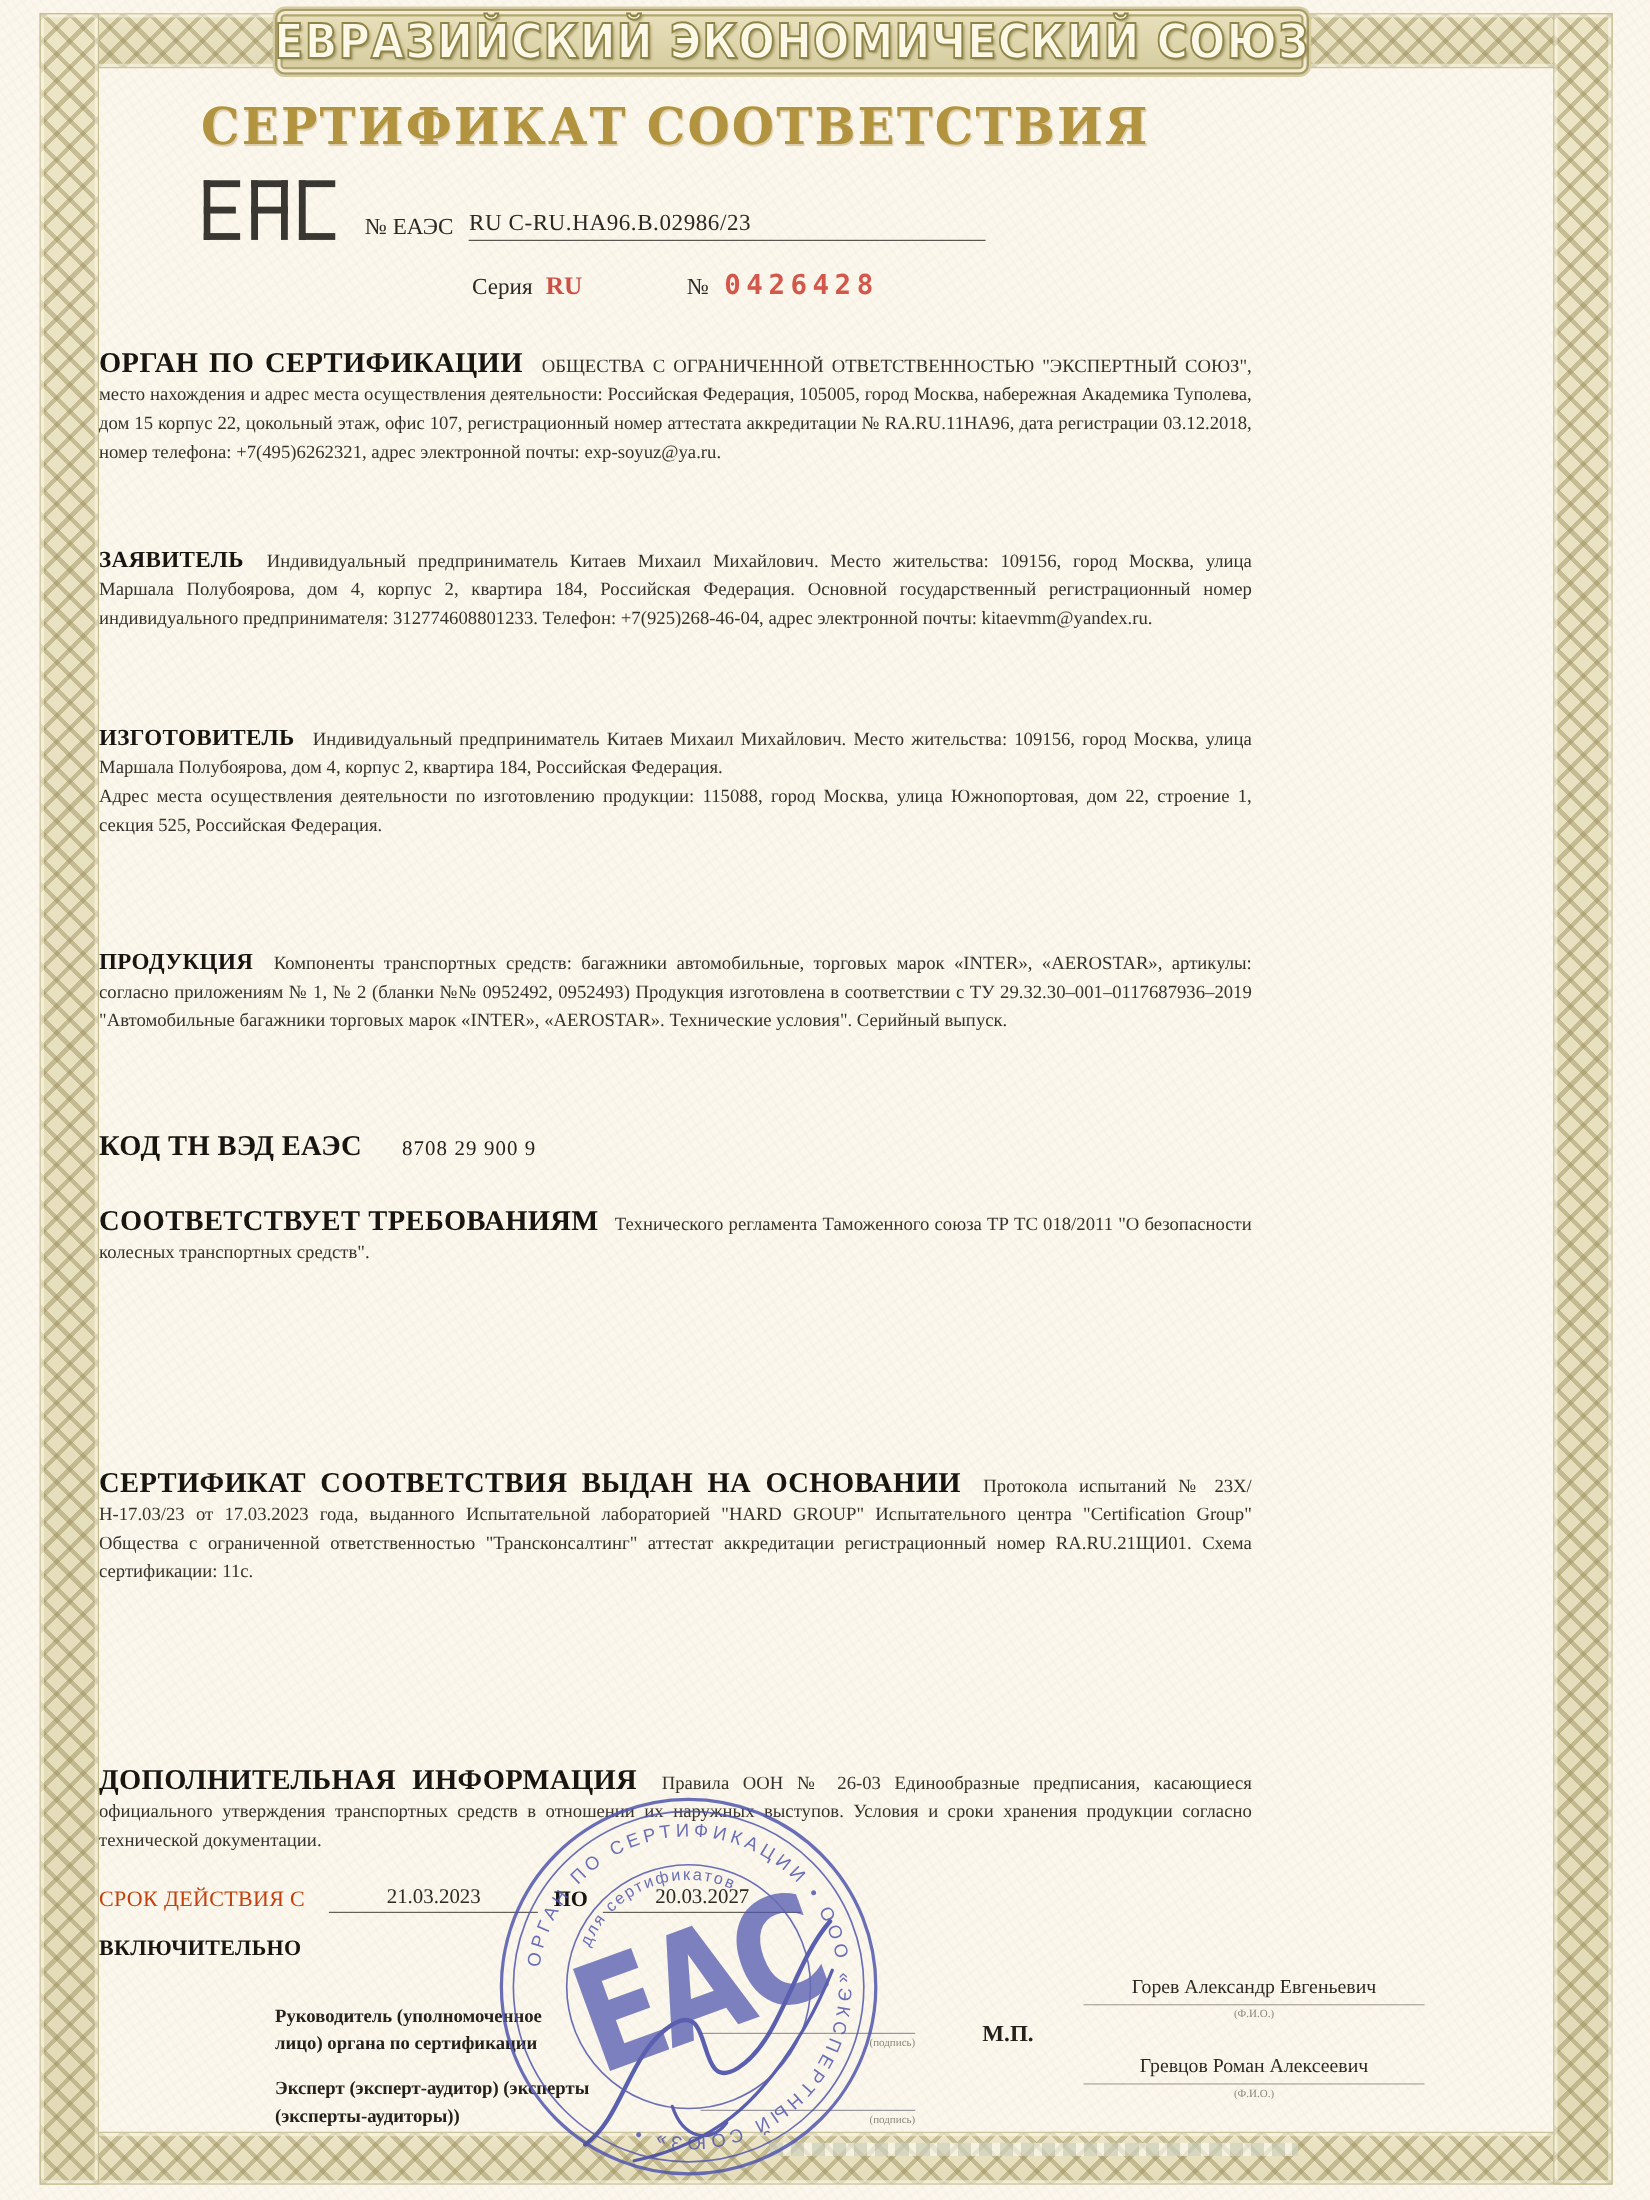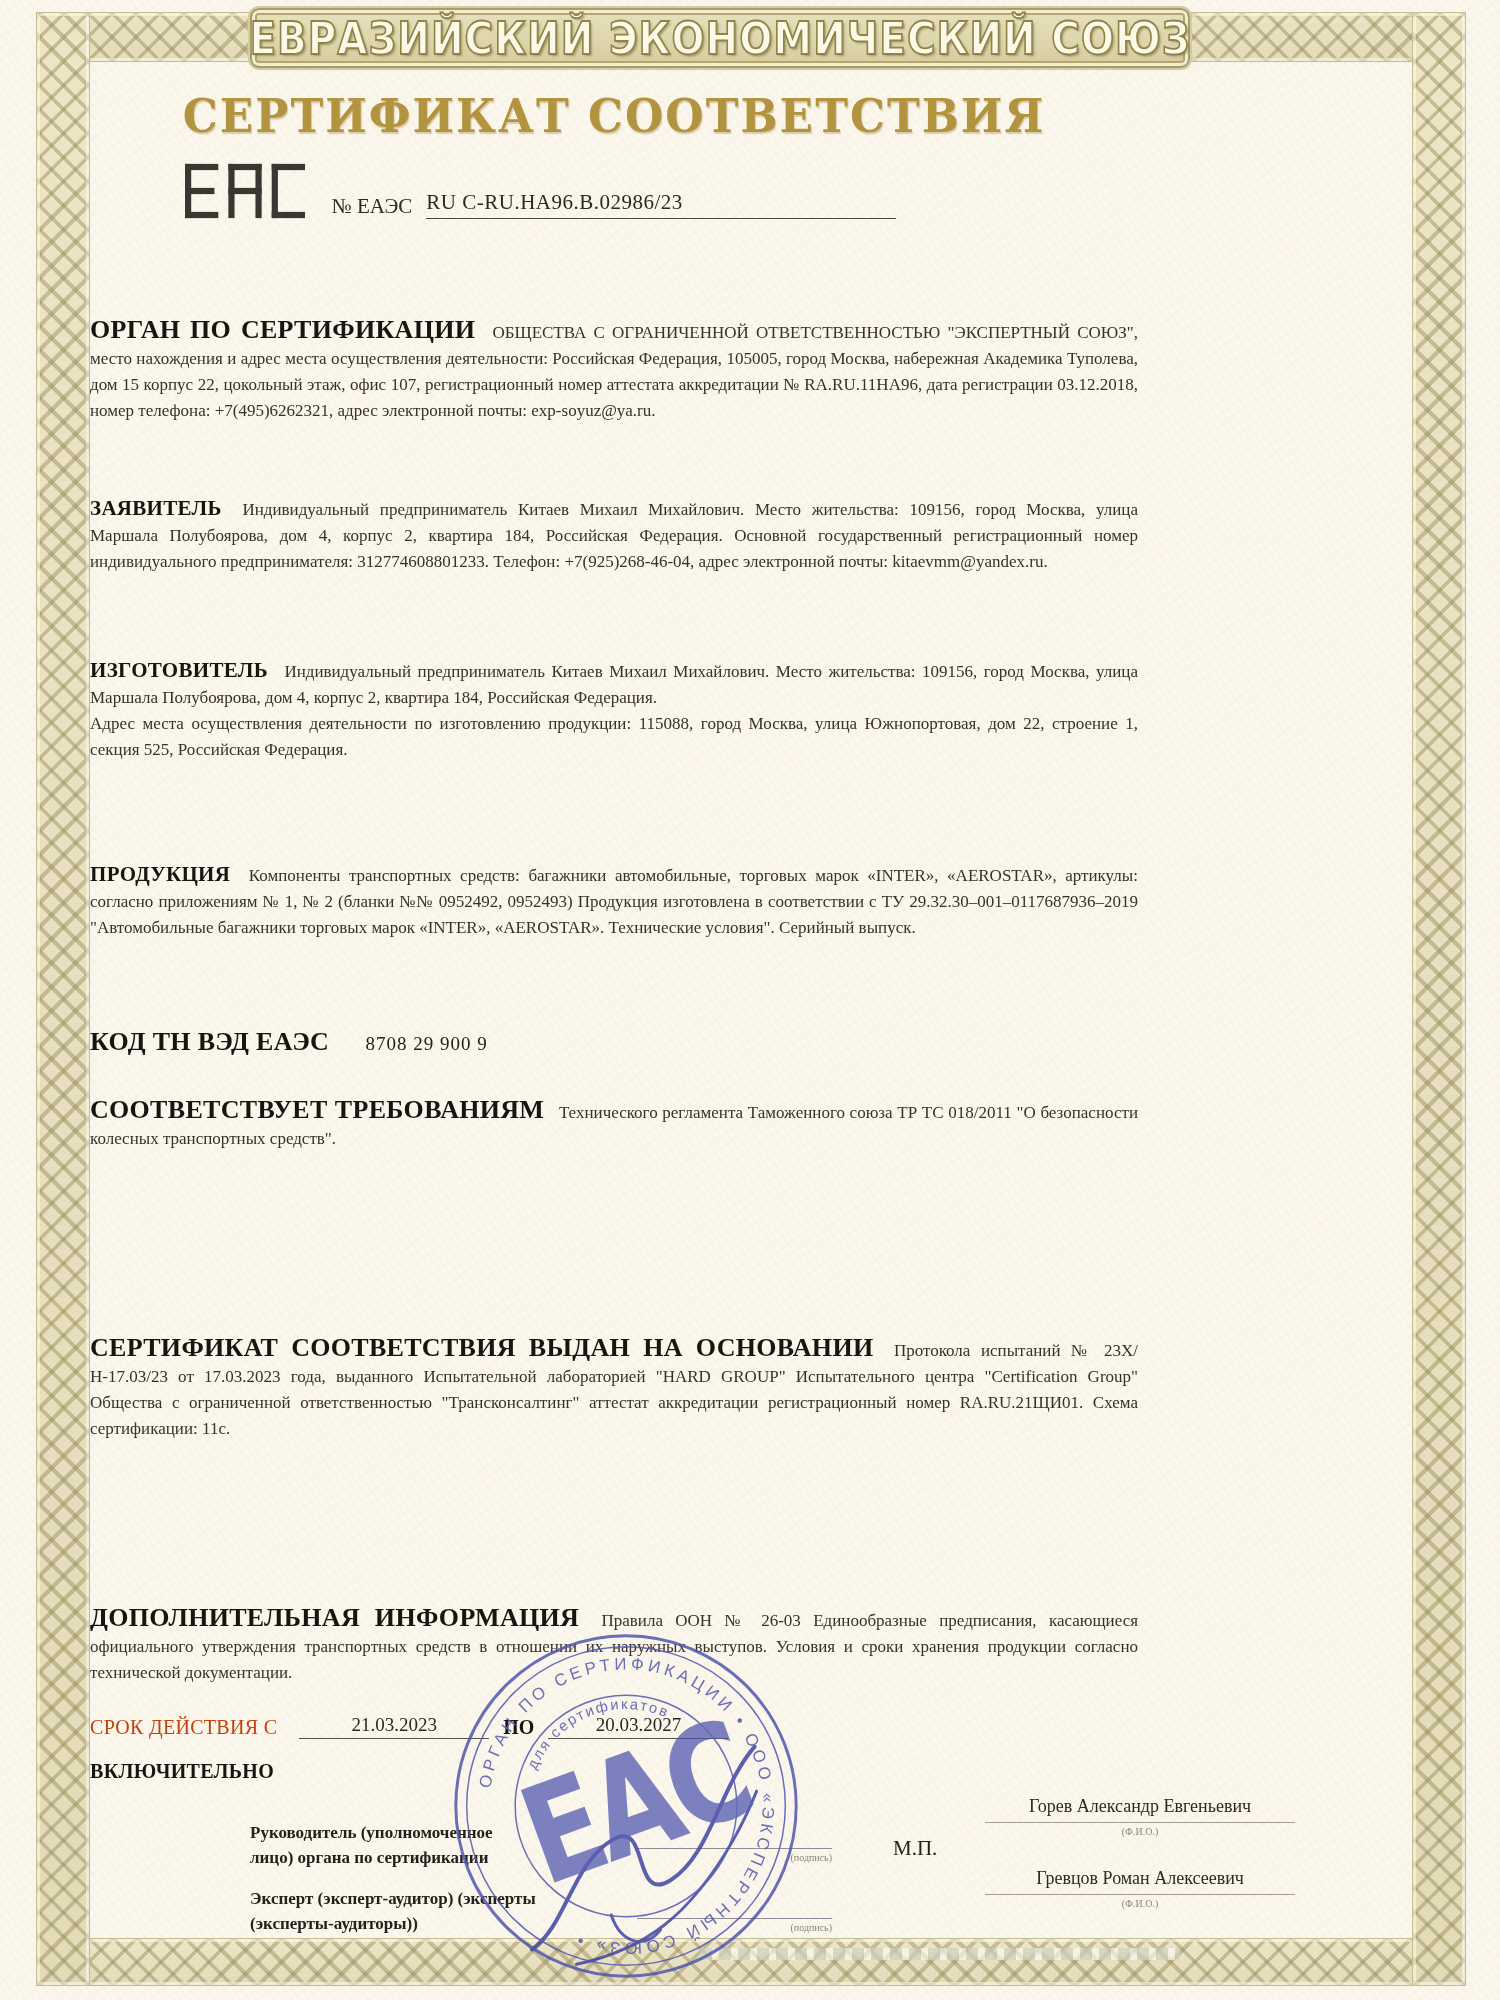--- a/index.html
+++ b/index.html
@@ -62,21 +62,21 @@
     padding-bottom:2px;font-size:19px;color:#2c2822;}
   .vd1{width:190px;margin-left:22px;}
   .vpo{font-weight:bold;margin-left:14px;color:#181410;}
   .vd2{width:180px;margin-left:14px;}
   .incl{position:absolute;left:90px;top:1760px;font-size:20px;font-weight:bold;color:#181410;letter-spacing:.3px;}
   
   .sig-label{position:absolute;left:250px;width:290px;font-size:17px;line-height:25px;
     font-weight:bold;color:#24201b;}
   .sig-line{position:absolute;width:195px;border-bottom:1.4px solid #8f8c96;}
   .sig-cap{position:absolute;width:195px;text-align:right;font-size:10px;color:#8a867c;}
-  .mp{position:absolute;left:893px;top:1836px;font-size:21px;font-weight:normal;color:#24201b;}
+  .mp{position:absolute;left:893px;top:1836px;font-size:21px;font-weight:bold;color:#24201b;}
   .name{position:absolute;left:985px;width:310px;text-align:center;font-size:18px;color:#2c2822;}
   .name-line{position:absolute;left:985px;width:310px;border-bottom:1.2px solid #a39e8e;}
   .fio{position:absolute;left:985px;width:310px;text-align:center;font-size:10px;color:#8a867c;}
   
   .stamp{position:absolute;left:438px;top:1618px;width:376px;height:376px;z-index:6;
     pointer-events:none;opacity:.85;}
 </style>
 </head>
 <body>
 
@@ -110,20 +110,26 @@
     </svg>
   </div>
 
   <div class="title">СЕРТИФИКАТ СООТВЕТСТВИЯ</div>
 
   <div class="certno">
     <span>№ ЕАЭС</span>
     <span class="val">RU C-RU.HA96.B.02986/23</span>
   </div>
 
+  <div class="series">
+    <span>Серия</span>
+    <span class="red">RU</span>
+    <span class="no">№</span>
+    <span class="serial">0426428</span>
+  </div>
 
   <p class="para" style="top:300px">
     <b class="lbl">ОРГАН ПО СЕРТИФИКАЦИИ</b>
     <span>ОБЩЕСТВА С ОГРАНИЧЕННОЙ ОТВЕТСТВЕННОСТЬЮ "ЭКСПЕРТНЫЙ СОЮЗ", место нахождения и адрес места осуществления деятельности: Российская Федерация, 105005, город Москва, набережная Академика Туполева, дом 15 корпус 22, цокольный этаж, офис 107, регистрационный номер аттестата аккредитации № RA.RU.11НА96, дата регистрации 03.12.2018, номер телефона: +7(495)6262321, адрес электронной почты: exp-soyuz@ya.ru.</span>
   </p>
 
   <p class="para" style="top:478px">
     <b class="lbl lbl-big">ЗАЯВИТЕЛЬ</b>
     <span>Индивидуальный предприниматель Китаев Михаил Михайлович. Место жительства: 109156, город Москва, улица Маршала Полубоярова, дом 4, корпус 2, квартира 184, Российская Федерация. Основной государственный регистрационный номер индивидуального предпринимателя: 312774608801233. Телефон: +7(925)268-46-04, адрес электронной почты: kitaevmm@yandex.ru.</span>
   </p>

